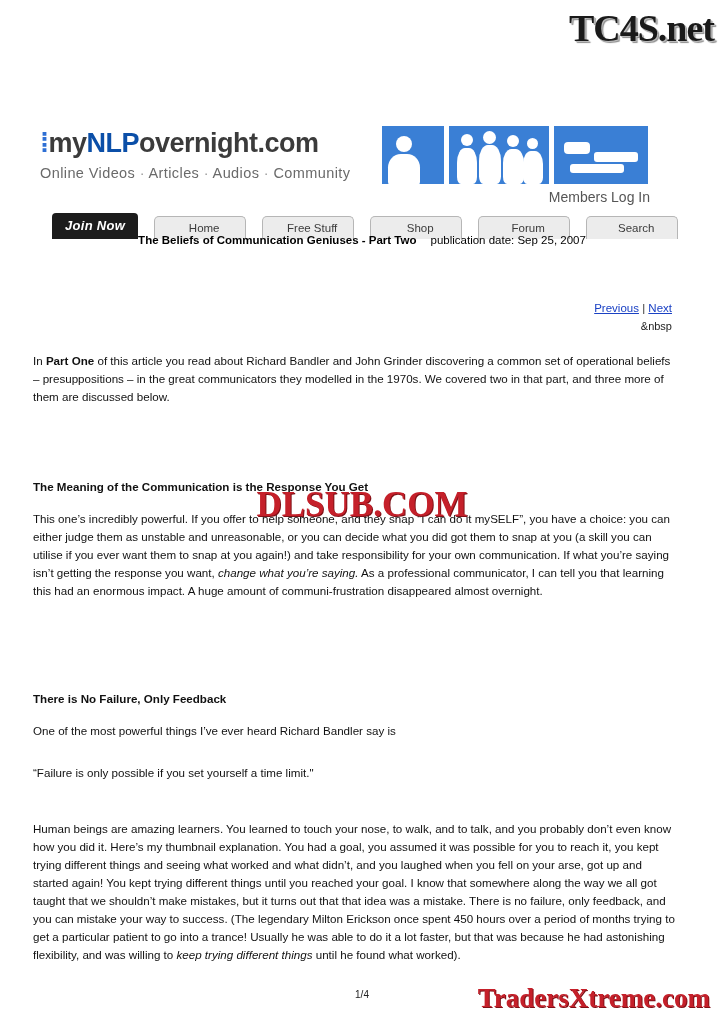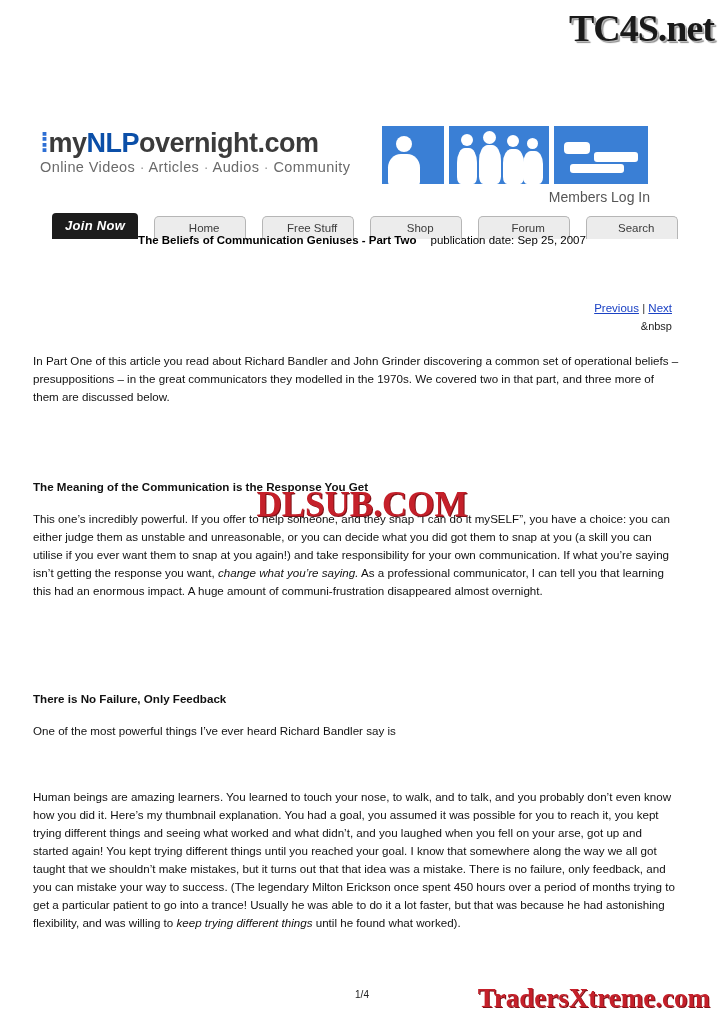--- a/index.html
+++ b/index.html
@@ -51,20 +51,21 @@
     letter-spacing: -0.5px;
     white-space: nowrap;
   }
   .brand-line .dot {
     color: #2e6fd4;
   }
   .brand-line .nlp {
     color: #0b4fa8;
   }
   .brand-sub {
+    margin-top: 6px;
     font-size: 14.5px;
     color: #6a6a6a;
     letter-spacing: 0.4px;
     white-space: nowrap;
   }
   .brand-sub .sep { color: #9a9a9a; }
 
   .photo-strip {
     position: absolute;
     left: 342px;
@@ -178,21 +179,21 @@
   .para { margin: 0 0 14px 0; text-align: left; }
   .heading {
     font-weight: bold;
     font-size: 11.6px;
     margin: 34px 0 14px 0;
   }
   .spacer-lg { height: 42px; }
   .spacer-md { height: 24px; }
   .spacer-sm { height: 10px; }
   em { font-style: italic; }
-  b { font-weight: normal; }
+  b { font-weight: bold; }
 
   
   .center-watermark {
     position: absolute;
     top: 485px;
     left: 50%;
     transform: translateX(-50%);
     font-family: "Liberation Serif", serif;
     font-size: 35px;
     font-weight: bold;
@@ -292,20 +293,21 @@
   <p class="para"><span> This one’s incredibly powerful. If you offer to help someone, and they snap “I can do it mySELF”, you have a choice: you can either judge them as unstable and unreasonable, or you can decide what you did got them to snap at you (a skill you can utilise if you ever want them to snap at you again!) and take responsibility for your own communication. If what you’re saying isn’t getting the response you want, </span><em>change what you’re saying.</em><span> As a professional communicator, I can tell you that learning this had an enormous impact. A huge amount of communi-frustration disappeared almost overnight.</span></p>
 
   <div class="spacer-lg"></div>
 
   <p class="heading">There is No Failure, Only Feedback</p>
 
   <p class="para"> One of the most powerful things I’ve ever heard Richard Bandler say is</p>
 
   <div class="spacer-sm"></div>
 
+  <p class="para">“Failure is only possible if you set yourself a time limit."</p>
 
   <div class="spacer-md"></div>
 
   <p class="para"><span>Human beings are amazing learners. You learned to touch your nose, to walk, and to talk, and you probably don’t even know how you did it. Here’s my thumbnail explanation. You had a goal, you assumed it was possible for you to reach it, you kept trying different things and seeing what worked and what didn’t, and you laughed when you fell on your arse, got up and started again! You kept trying different things until you reached your goal. I know that somewhere along the way we all got taught that we shouldn’t make mistakes, but it turns out that that idea was a mistake. There is no failure, only feedback, and you can mistake your way to success. (The legendary Milton Erickson once spent 450 hours over a period of months trying to get a particular patient to go into a trance! Usually he was able to do it a lot faster, but that was because he had astonishing flexibility, and was willing to </span><em>keep trying different things</em><span> until he found what worked).</span></p>
 </div>
 
 <div class="center-watermark">DLSUB.COM</div>
 
 <div class="page-num">1/4</div>
 <div class="bottom-watermark">TradersXtreme.com</div>

